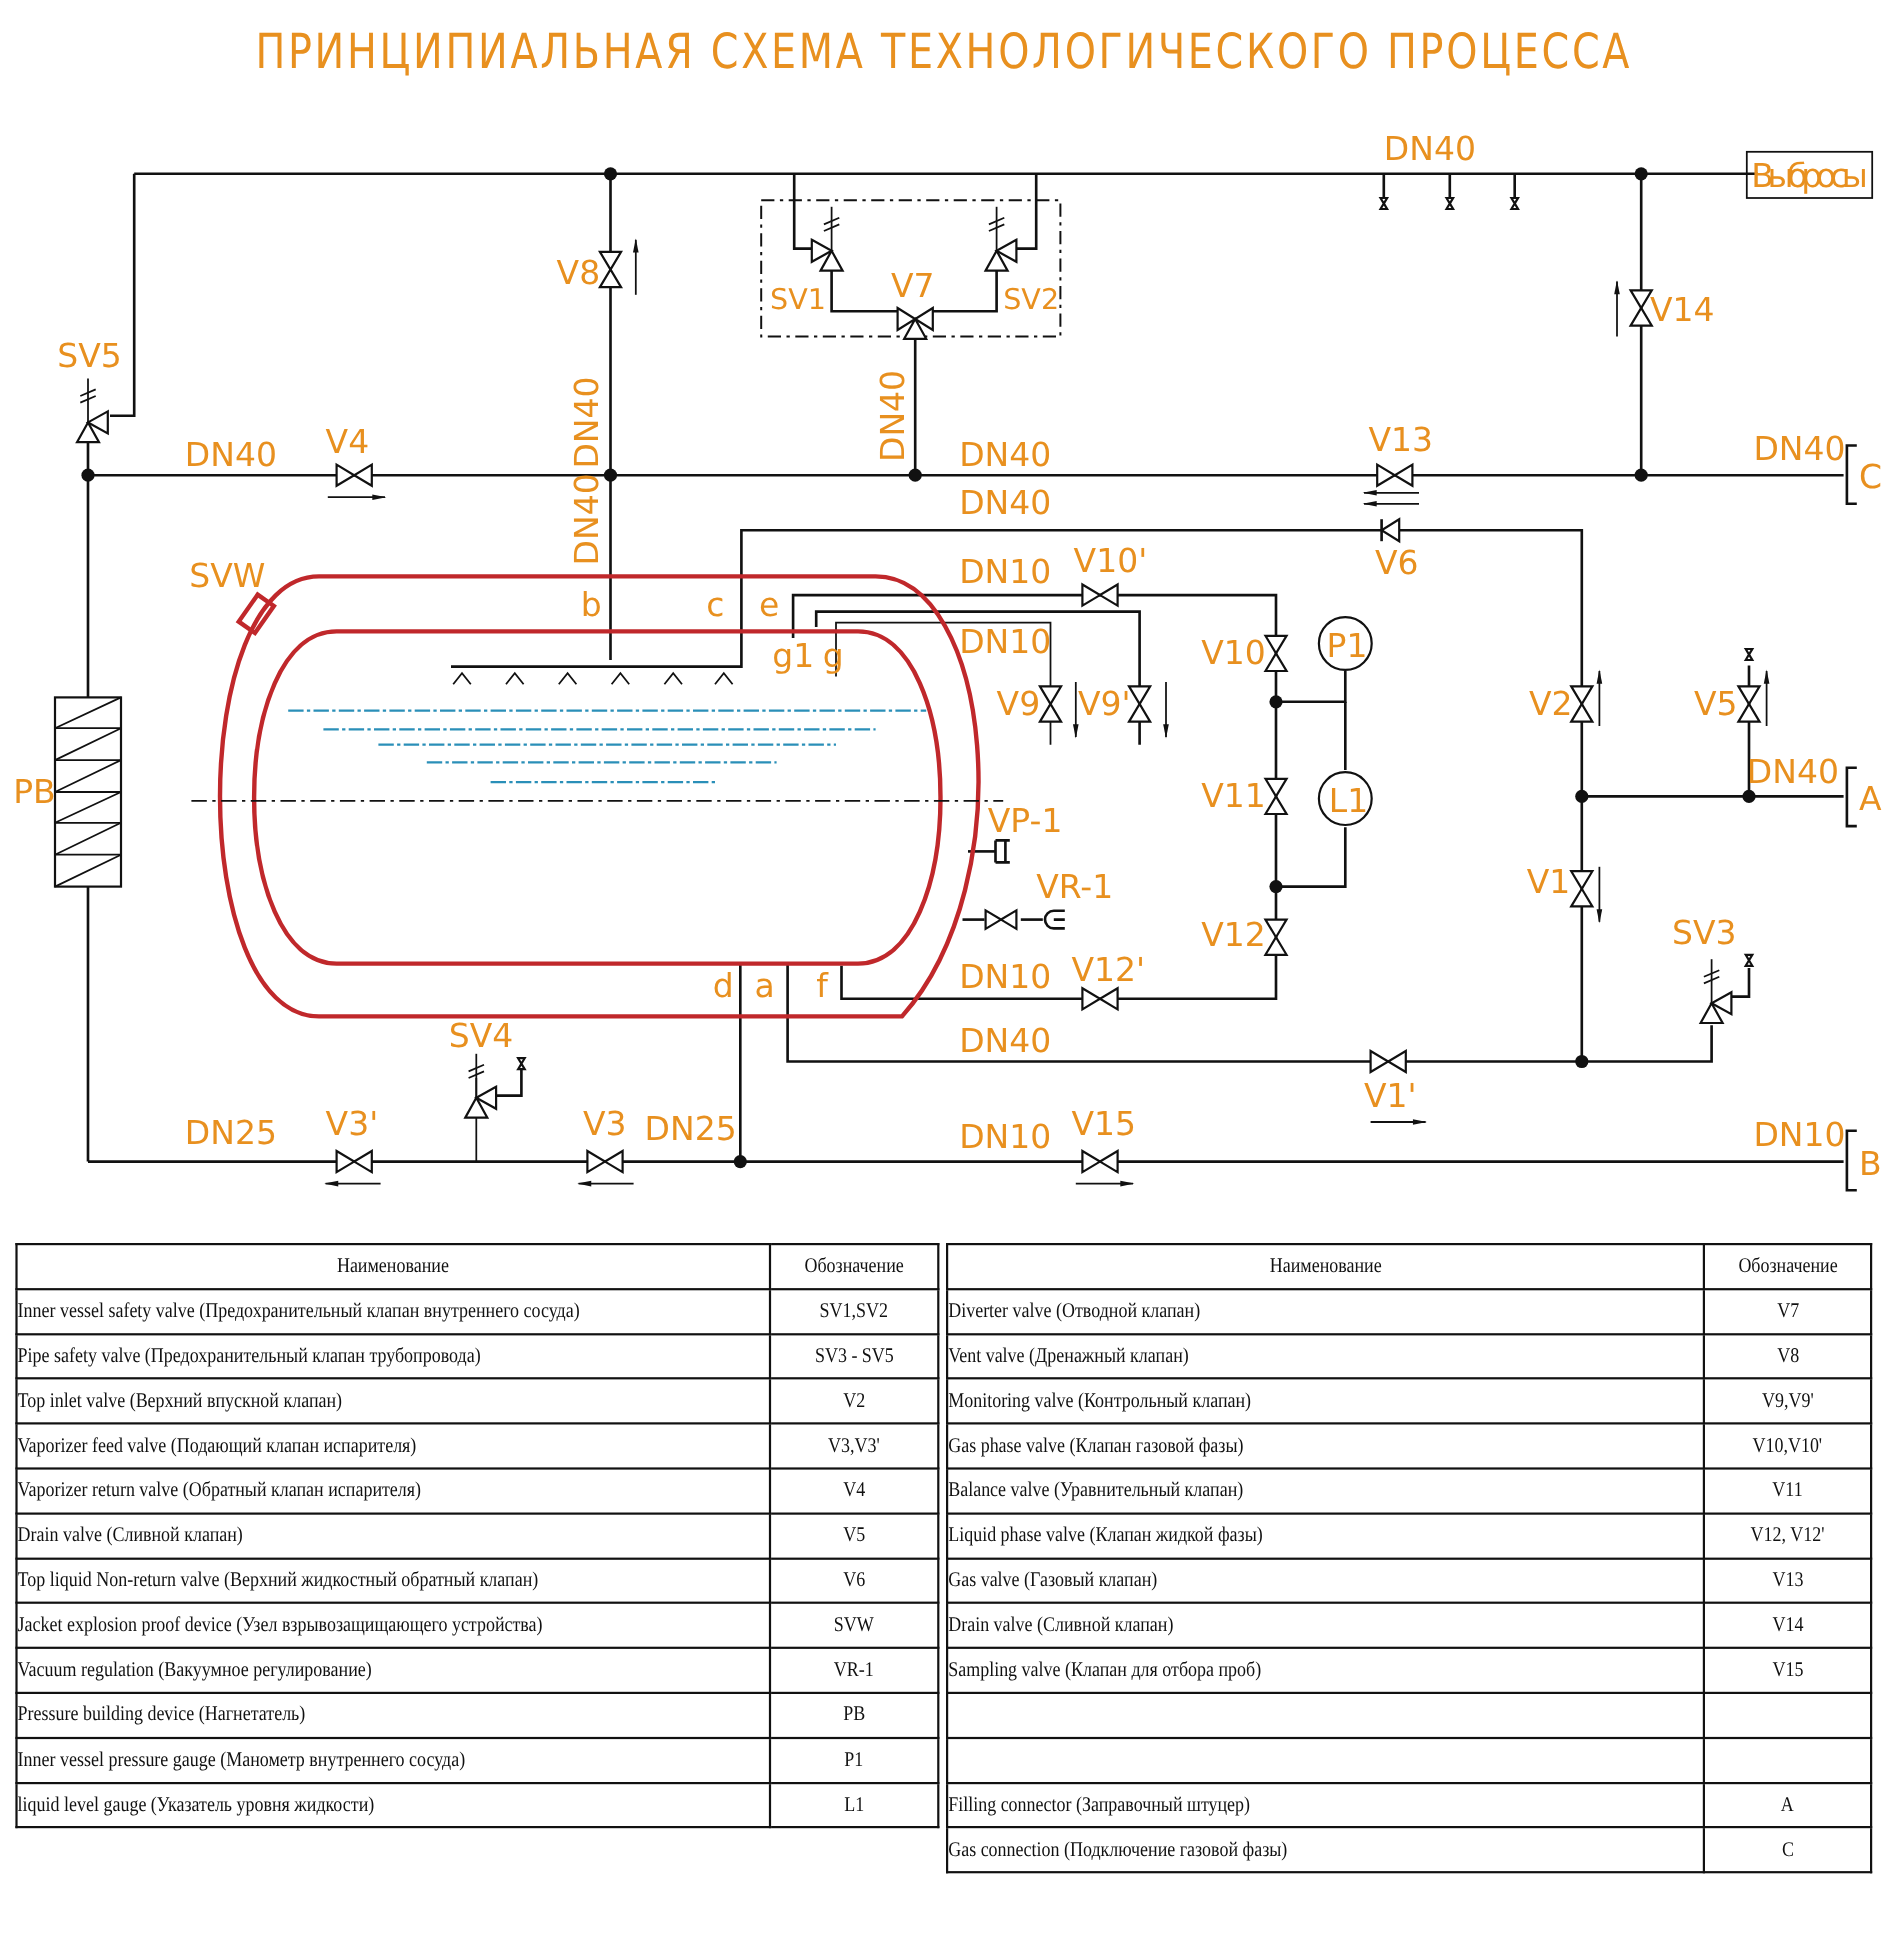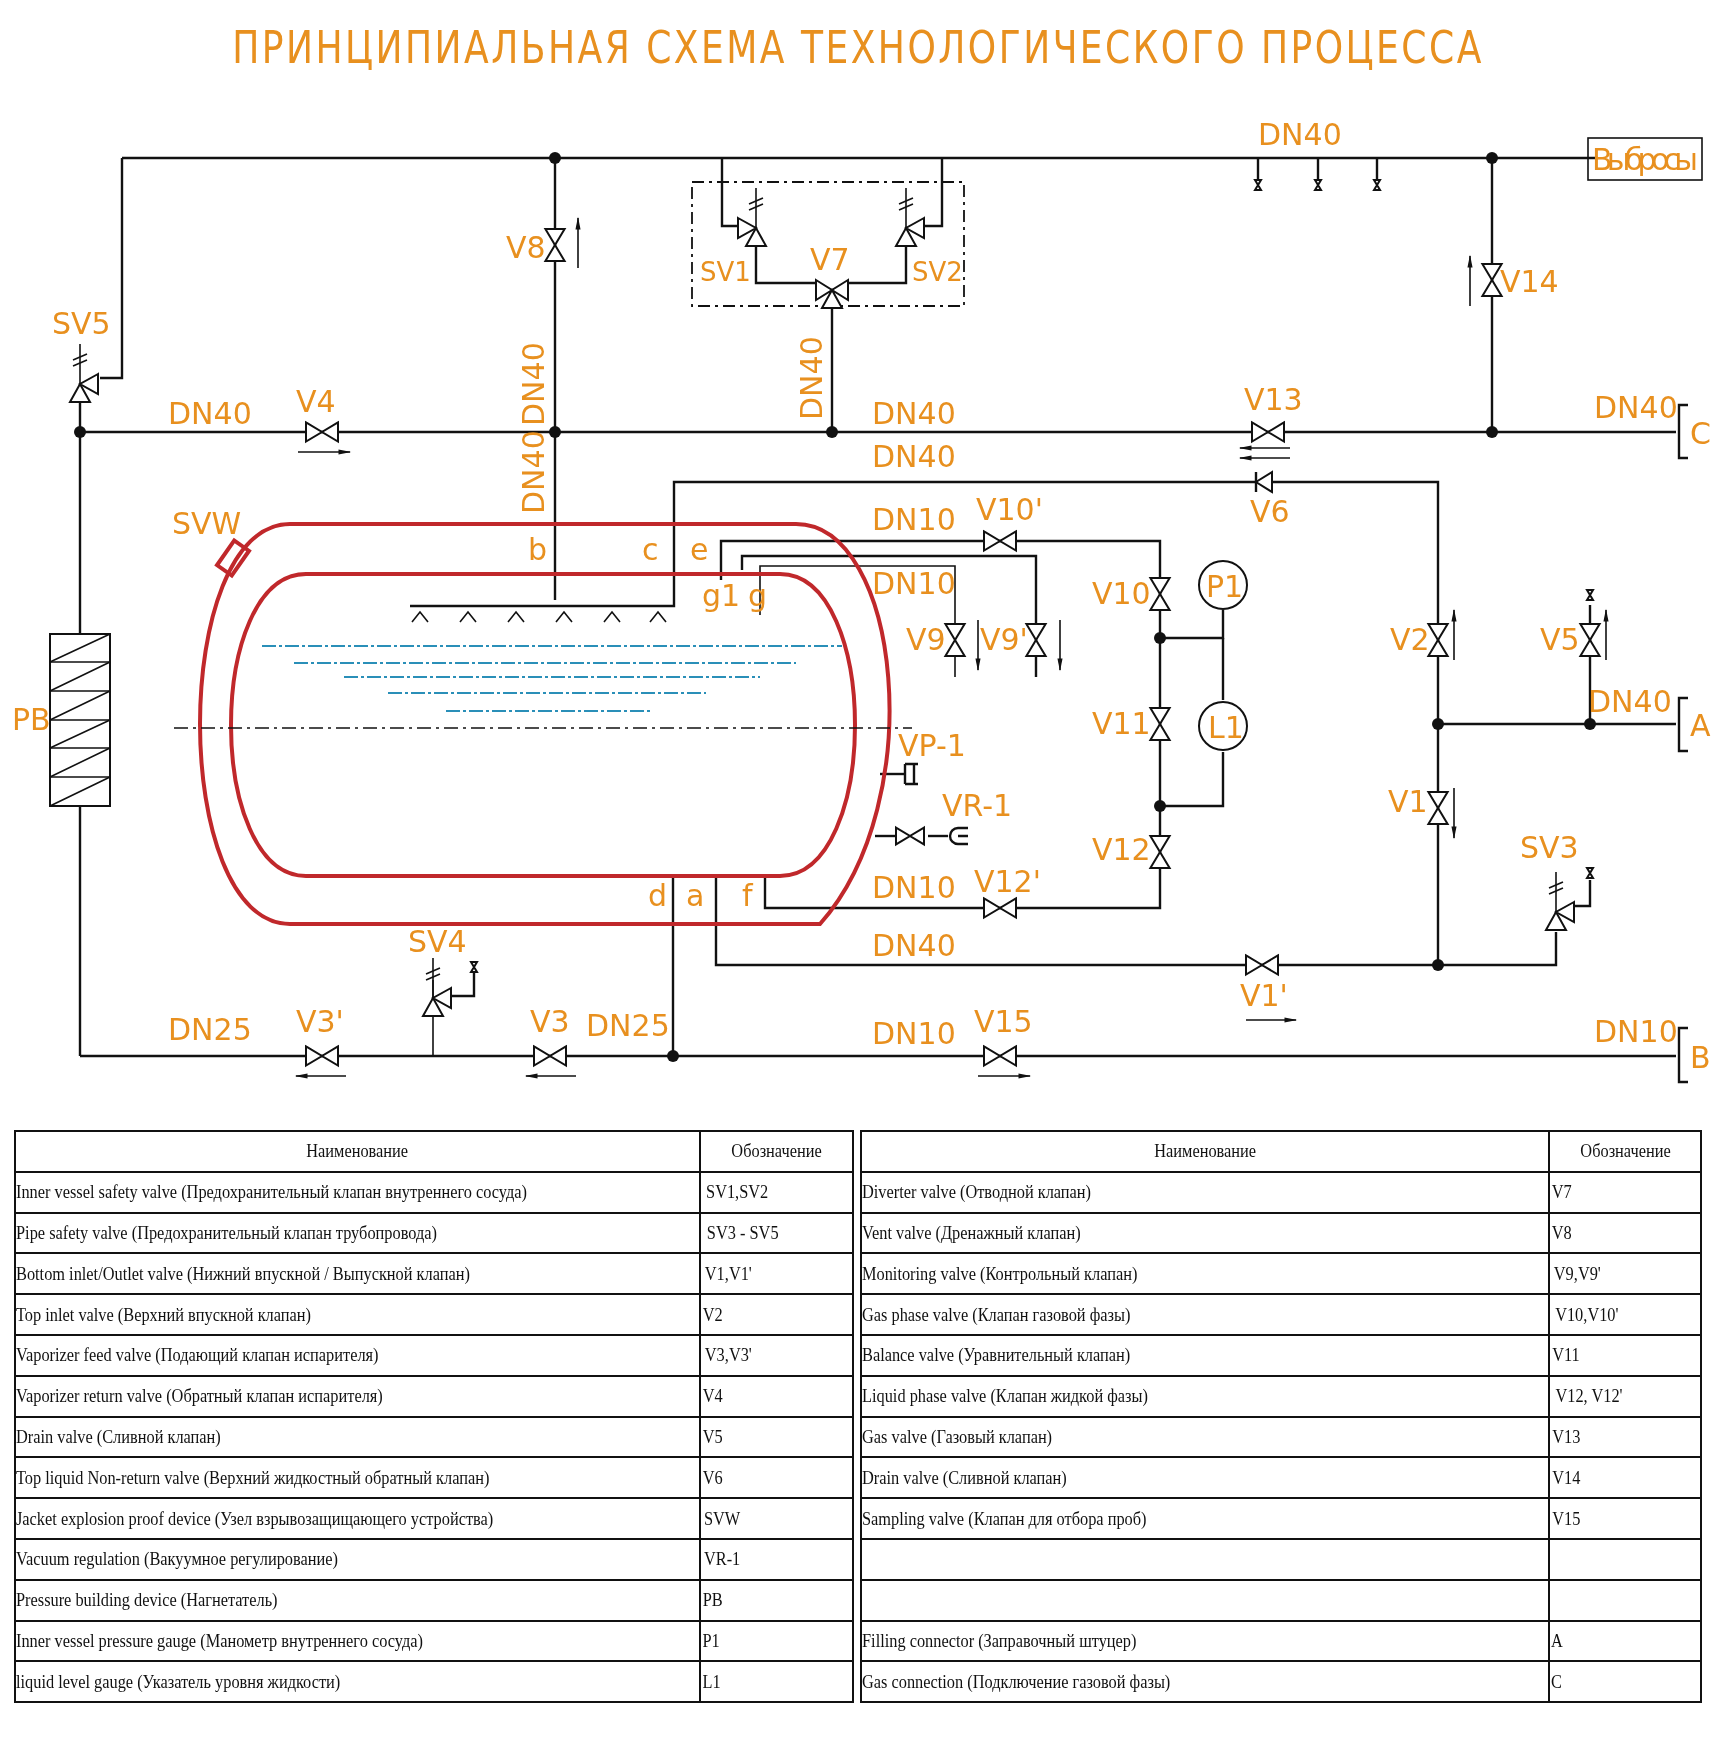--- a/index.html
+++ b/index.html
@@ -19,21 +19,21 @@
   .axis { stroke: #111; stroke-width: 1.6; stroke-dasharray: 14 5 3 5; }
   .dashbox { stroke: #111; stroke-width: 1.8; fill: none; stroke-dasharray: 12 5 3 5; }
   .lbl { fill: #e8901f; font-family: "DejaVu Sans", sans-serif; font-size: 30px; }
   .lbl-s { fill: #e8901f; font-family: "DejaVu Sans", sans-serif; font-size: 26px; }
 
   table.spec { position: absolute; top: 1130px; border-collapse: collapse;
                font-family: Liberation Serif, serif; font-size: 19px; color: #111; }
   table.spec td, table.spec th { border: 2.5px solid #111; height: 38.8px; padding: 0 0 0 0;
                font-weight: normal; white-space: nowrap; overflow: hidden; }
   table.spec th { text-align: center; padding: 0; }
-  table.spec td.code { padding: 0; margin-top: 39px; }
+  table.spec td.code { text-align: center; padding: 0; margin-top: 39px; }
   #tbl-left { left: 14px; width: 840px; }
   #tbl-right { left: 860px; width: 842px; }
   #tbl-left col.c1 { width: 686px; } #tbl-left col.c2 { width: 154px; }
   #tbl-right col.c1 { width: 690px; } #tbl-right col.c2 { width: 152px; }
   .name-cell { display: inline-block; transform: scaleX(0.86); transform-origin: left center; }
   .code-cell { display: inline-block; transform: scaleX(0.86); transform-origin: center; }
 </style>
 </head>
 <body>
 
@@ -380,24 +380,20 @@
   <tbody id="tbody-left">
       <tr>
         <td><span class="name-cell">Inner vessel safety valve (Предохранительный клапан внутреннего сосуда)</span></td>
         <td class="code"><span class="code-cell">SV1,SV2</span></td>
       </tr>
       <tr>
         <td><span class="name-cell">Pipe safety valve (Предохранительный клапан трубопровода)</span></td>
         <td class="code"><span class="code-cell">SV3 - SV5</span></td>
       </tr>
       <tr>
-        <td><span class="name-cell">Bottom inlet/Outlet valve (Нижний впускной / Выпускной клапан)</span></td>
-        <td class="code"><span class="code-cell">V1,V1'</span></td>
-      </tr>
-      <tr>
         <td><span class="name-cell">Top inlet valve (Верхний впускной клапан)</span></td>
         <td class="code"><span class="code-cell">V2</span></td>
       </tr>
       <tr>
         <td><span class="name-cell">Vaporizer feed valve (Подающий клапан испарителя)</span></td>
         <td class="code"><span class="code-cell">V3,V3'</span></td>
       </tr>
       <tr>
         <td><span class="name-cell">Vaporizer return valve (Обратный клапан испарителя)</span></td>
         <td class="code"><span class="code-cell">V4</span></td>

